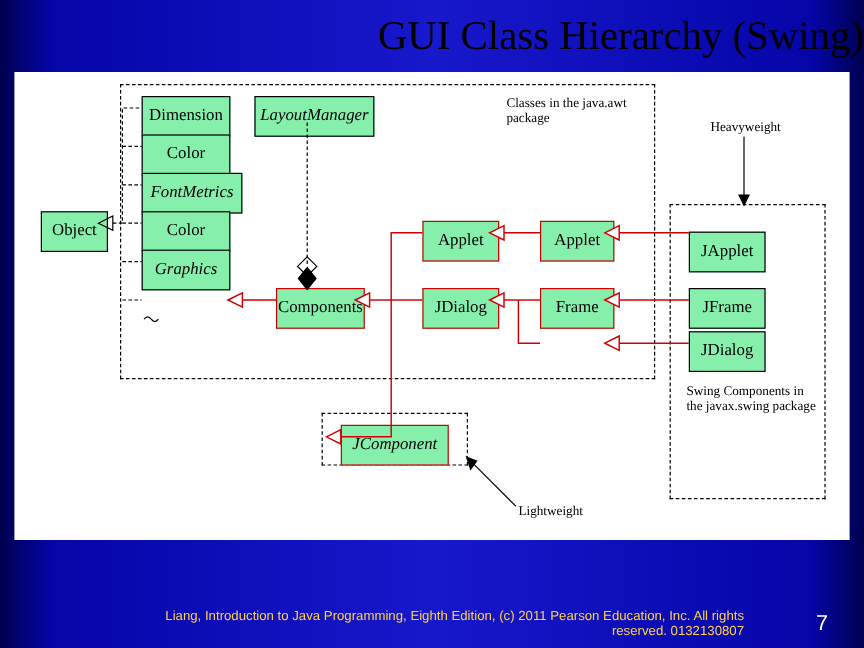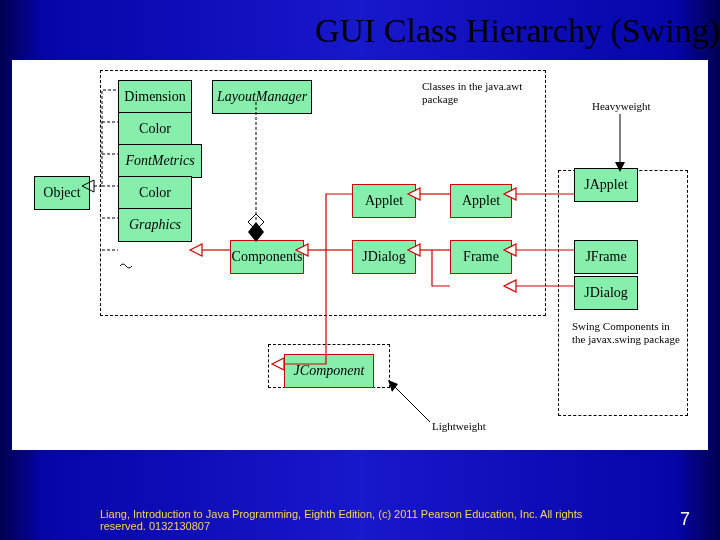--- a/index.html
+++ b/index.html
@@ -7,21 +7,21 @@
   .title{position:absolute;top:12px;left:0;right:0;text-align:right;color:#000;font-size:34px}
   .canvas{position:absolute;top:60px;left:12px;right:12px;height:390px;background:#fff}
   .box{position:absolute;background:#86efac;border:1.2px solid #000;font-size:14px;display:flex;align-items:center;justify-content:center;padding:6px 4px;white-space:nowrap}
   .italic{font-style:italic}
   .dashbox{position:absolute;border:1px dashed #000}
   .lbl{position:absolute;font-size:11px;color:#000;line-height:1.15}
   .red{stroke:#d00000;fill:none;stroke-width:1.2}
   .redfill{stroke:#d00000;fill:#fff;stroke-width:1.2}
   .blk{stroke:#000;fill:none;stroke-width:1}
   .dash{stroke-dasharray:3 2}
-  .footer{position:absolute;bottom:8px;left:100px;right:100px;text-align:left;color:#ffd24d;font-size:11px;font-family:Arial,sans-serif}
+  .footer{position:absolute;bottom:8px;left:100px;right:100px;text-align:right;color:#ffd24d;font-size:11px;font-family:Arial,sans-serif}
   .pagenum{position:absolute;bottom:10px;right:30px;color:#fff;font-size:18px;font-family:Arial,sans-serif}
 </style>
 </head>
 <body>
 
 <div class="slide">
   <div class="title">GUI Class Hierarchy (Swing)</div>
 
   <div class="canvas">
 
@@ -44,21 +44,21 @@
     <div class="box italic" style="left:106px;top:148px;width:64px;height:20px">Graphics</div>
 
     <div class="box" style="left:218px;top:180px;width:64px;height:20px;border-color:#d00000">Components</div>
 
     <div class="box" style="left:340px;top:124px;width:54px;height:20px;border-color:#d00000">Applet</div>
     <div class="box" style="left:340px;top:180px;width:54px;height:20px;border-color:#d00000">JDialog</div>
 
     <div class="box" style="left:438px;top:124px;width:52px;height:20px;border-color:#d00000">Applet</div>
     <div class="box" style="left:438px;top:180px;width:52px;height:20px;border-color:#d00000">Frame</div>
 
-    <div class="box" style="left:562px;top:108px;width:54px;height:20px">JApplet</div>
+    <div class="box" style="left:562px;top:133px;width:54px;height:20px">JApplet</div>
     <div class="box" style="left:562px;top:180px;width:54px;height:20px">JFrame</div>
     <div class="box" style="left:562px;top:216px;width:54px;height:20px">JDialog</div>
 
     <div class="box italic" style="left:272px;top:294px;width:80px;height:20px;border-color:#d00000">JComponent</div>
 
     <svg width="696" height="390" style="position:absolute;left:0;top:0;pointer-events:none">
 
       <polygon class="blk" points="70,126 82,120 82,132" fill="#fff"></polygon>
 
       <path class="blk dash" d="M82 126 h8 v-96 h16"></path>

